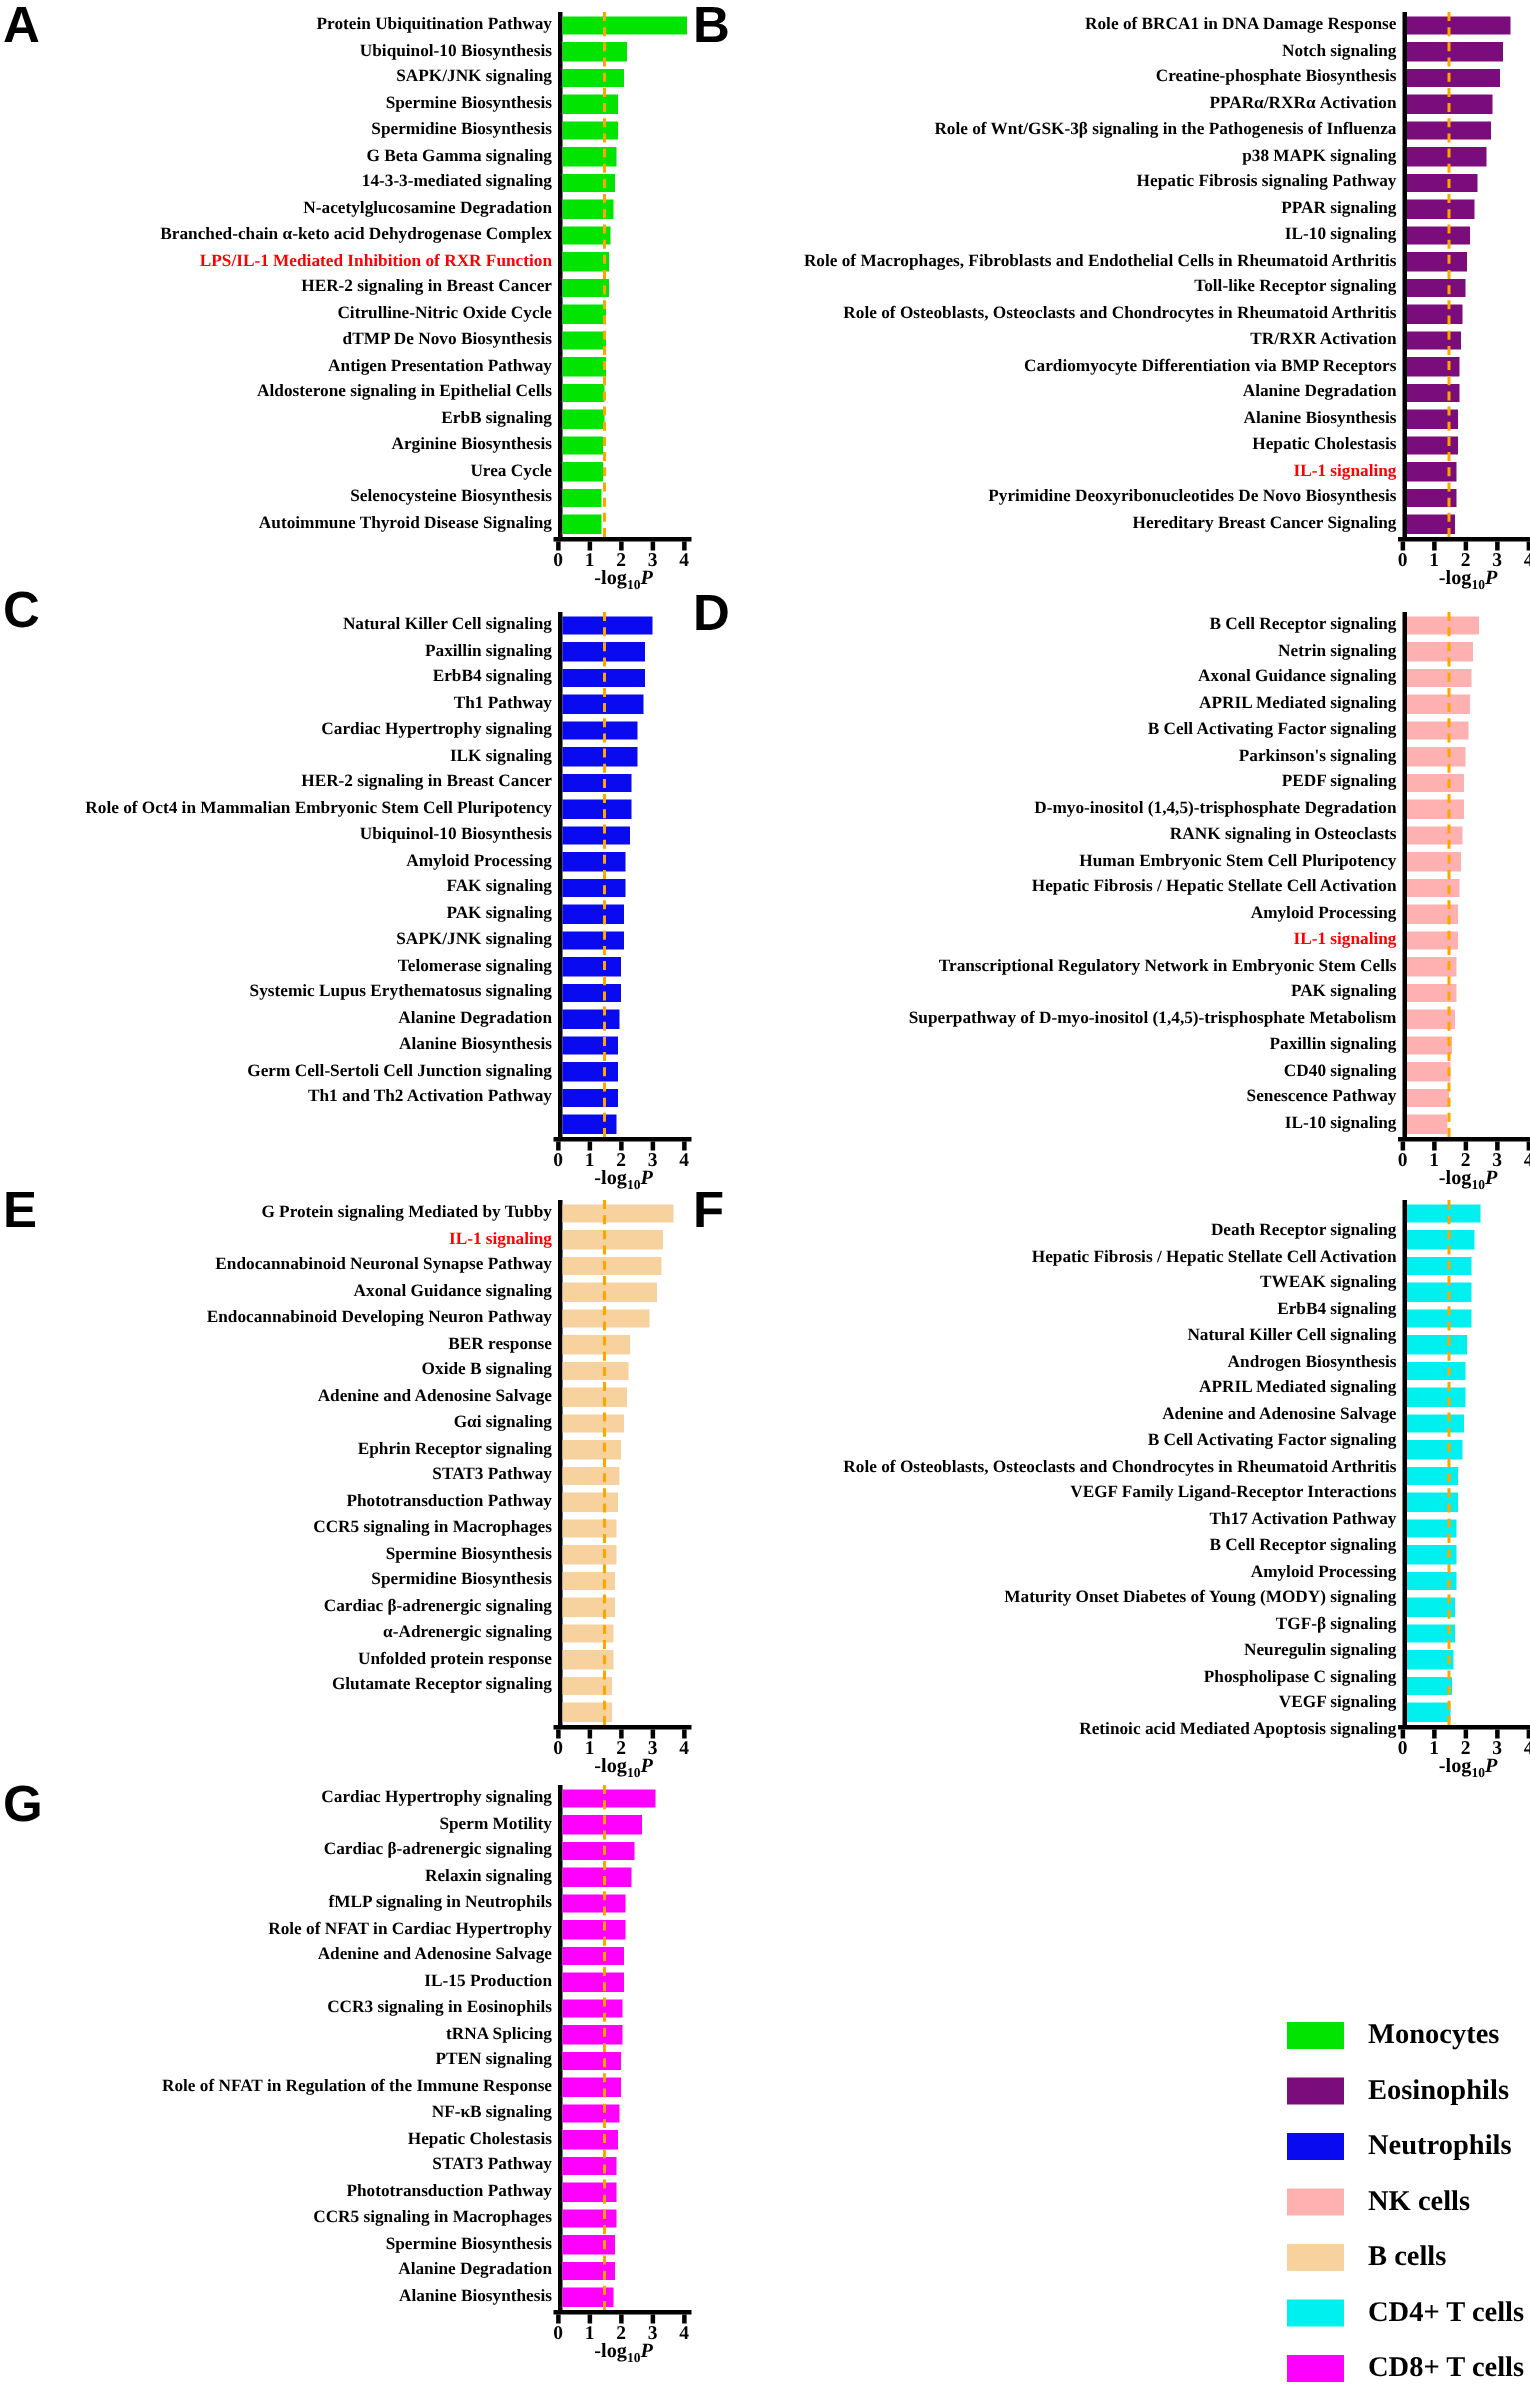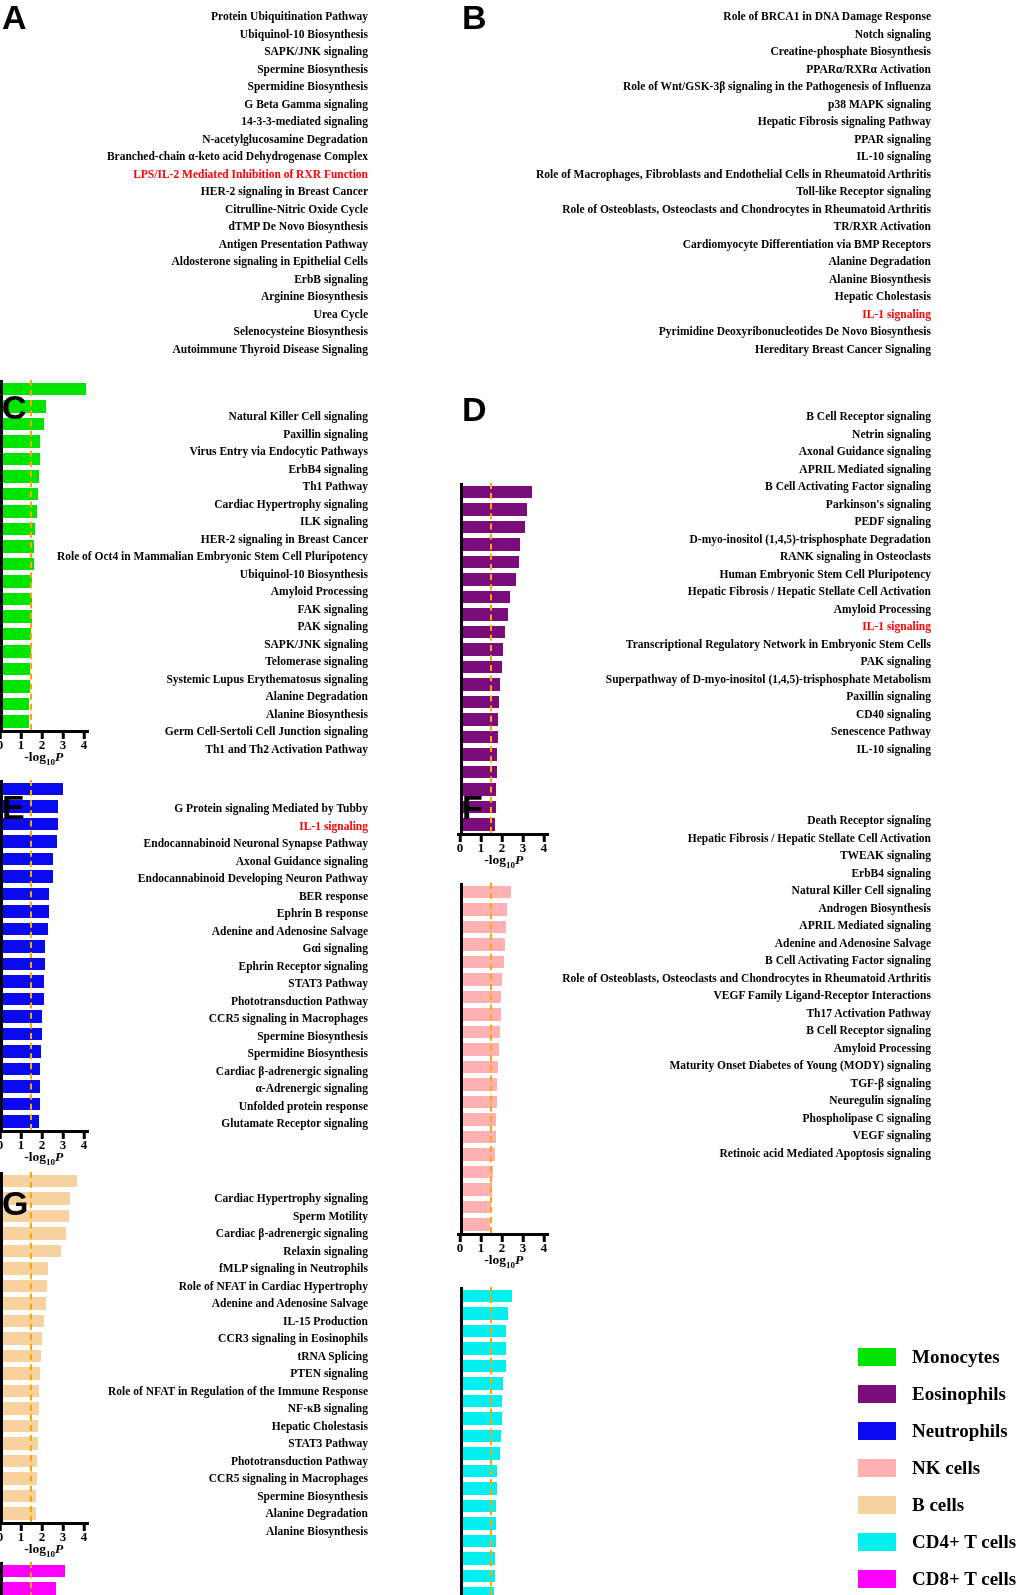--- a/index.html
+++ b/index.html
@@ -1,21 +1,21 @@
 <!DOCTYPE html>
 <html><head>
 <meta charset="utf-8">
 <style>
   html,body{margin:0;padding:0;background:#fff;}
   .page{position:relative;width:1020px;height:1595px;background:#ffffff;
         font-family:"Liberation Serif",serif;color:#000;overflow:hidden;}
   .panel{position:absolute;}
   .panel-letter{position:absolute;left:2px;font-family:"Liberation Sans",sans-serif;
         font-weight:bold;font-size:34px;line-height:1;}
-  .chart-body{display:flex;flex-direction:column;}
+  .chart-body{display:flex;}
   .labels-col{display:flex;flex-direction:column;}
   .path-label{height:17.5px;line-height:17.5px;text-align:right;padding-right:4px;
         font-weight:bold;font-size:11.5px;white-space:nowrap;}
   .bars-area{display:flex;flex-direction:column;width:84px;flex:0 0 84px;}
   .bars-stack{position:relative;border-left:3px solid #000;box-sizing:content-box;width:84px;}
   .bar-row{height:17.5px;position:relative;}
   .bar{position:absolute;top:2.5px;height:12.5px;left:0;}
   .dash-line{position:absolute;top:0;bottom:0;width:0;border-left:2.5px dashed #FFA500;}
   .axis{position:relative;height:36px;margin-left:0;}
   .axis-line{position:absolute;left:-3px;top:0;height:3px;background:#000;width:92px;}
@@ -41,21 +41,21 @@
       <div class="labels-col" style="width: 372px; flex: 0 0 372px;">
             <div class="path-label">Protein Ubiquitination Pathway</div>
             <div class="path-label">Ubiquinol-10 Biosynthesis</div>
             <div class="path-label">SAPK/JNK signaling</div>
             <div class="path-label">Spermine Biosynthesis</div>
             <div class="path-label">Spermidine Biosynthesis</div>
             <div class="path-label">G Beta Gamma signaling</div>
             <div class="path-label">14-3-3-mediated signaling</div>
             <div class="path-label">N-acetylglucosamine Degradation</div>
             <div class="path-label">Branched-chain α-keto acid Dehydrogenase Complex</div>
-            <div class="path-label" style="color: rgb(255, 0, 0);">LPS/IL-2 Mediated Inhibition of RXR Function</div>
+            <div class="path-label" style="color: rgb(255, 0, 0);">LPS/IL-1 Mediated Inhibition of RXR Function</div>
             <div class="path-label">HER-2 signaling in Breast Cancer</div>
             <div class="path-label">Citrulline-Nitric Oxide Cycle</div>
             <div class="path-label">dTMP De Novo Biosynthesis</div>
             <div class="path-label">Antigen Presentation Pathway</div>
             <div class="path-label">Aldosterone signaling in Epithelial Cells</div>
             <div class="path-label">ErbB signaling</div>
             <div class="path-label">Arginine Biosynthesis</div>
             <div class="path-label">Urea Cycle</div>
             <div class="path-label">Selenocysteine Biosynthesis</div>
             <div class="path-label">Autoimmune Thyroid Disease Signaling</div>
@@ -248,21 +248,20 @@
       </div>
     </div>
   </section>
 
   <section class="panel" style="left: 0px; top: 385px;">
     <div class="panel-letter" style="top: 5px;">C</div>
     <div class="chart-body" style="margin-top: 23px;">
       <div class="labels-col" style="width: 372px; flex: 0 0 372px;">
             <div class="path-label">Natural Killer Cell signaling</div>
             <div class="path-label">Paxillin signaling</div>
-            <div class="path-label">Virus Entry via Endocytic Pathways</div>
             <div class="path-label">ErbB4 signaling</div>
             <div class="path-label">Th1 Pathway</div>
             <div class="path-label">Cardiac Hypertrophy signaling</div>
             <div class="path-label">ILK signaling</div>
             <div class="path-label">HER-2 signaling in Breast Cancer</div>
             <div class="path-label">Role of Oct4 in Mammalian Embryonic Stem Cell Pluripotency</div>
             <div class="path-label">Ubiquinol-10 Biosynthesis</div>
             <div class="path-label">Amyloid Processing</div>
             <div class="path-label">FAK signaling</div>
             <div class="path-label">PAK signaling</div>
@@ -466,21 +465,21 @@
   <section class="panel" style="left: 0px; top: 775px;">
     <div class="panel-letter" style="top: 15px;">E</div>
     <div class="chart-body" style="margin-top: 25px;">
       <div class="labels-col" style="width: 372px; flex: 0 0 372px;">
             <div class="path-label">G Protein signaling Mediated by Tubby</div>
             <div class="path-label" style="color: rgb(255, 0, 0);">IL-1 signaling</div>
             <div class="path-label">Endocannabinoid Neuronal Synapse Pathway</div>
             <div class="path-label">Axonal Guidance signaling</div>
             <div class="path-label">Endocannabinoid Developing Neuron Pathway</div>
             <div class="path-label">BER response</div>
-            <div class="path-label">Ephrin B response</div>
+            <div class="path-label">Oxide B signaling</div>
             <div class="path-label">Adenine and Adenosine Salvage</div>
             <div class="path-label">Gαi signaling</div>
             <div class="path-label">Ephrin Receptor signaling</div>
             <div class="path-label">STAT3 Pathway</div>
             <div class="path-label">Phototransduction Pathway</div>
             <div class="path-label">CCR5 signaling in Macrophages</div>
             <div class="path-label">Spermine Biosynthesis</div>
             <div class="path-label">Spermidine Biosynthesis</div>
             <div class="path-label">Cardiac β-adrenergic signaling</div>
             <div class="path-label">α-Adrenergic signaling</div>

